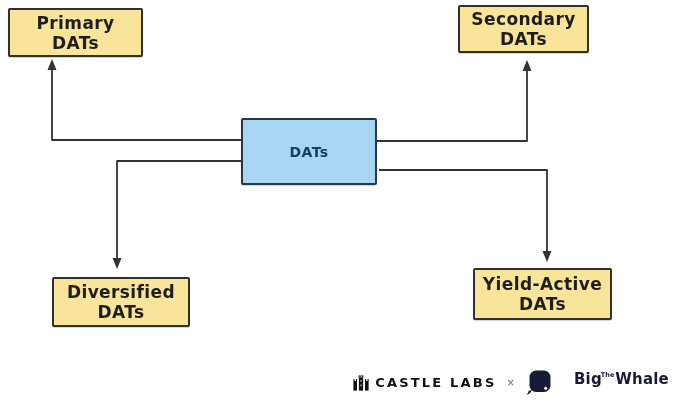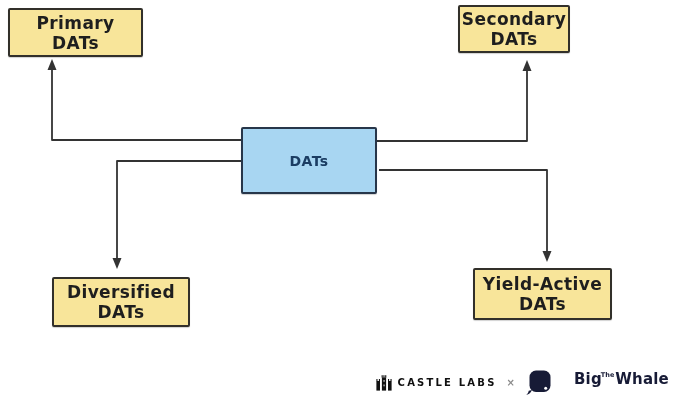--- a/index.html
+++ b/index.html
@@ -44,41 +44,41 @@
     box-shadow: 0 1px 1px rgba(0,0,0,0.18);
     text-align: center;
   }
   .node.center {
     background: var(--center-fill, #a8d6f2);
     border-color: var(--center-border, #27364a);
     color: var(--center-text, #1b3d63);
     font-size: 14px;
   }
   .node-primary     { left: 8px;   top: 8px;   width: 135px; height: 49px; }
-  .node-secondary   { left: 458px; top: 5px;   width: 112px; height: 48px; }
-  .node-center      { left: 241px; top: 118px; width: 136px; height: 67px; margin-top: 9px; }
+  .node-secondary   { left: 458px; top: 5px;   width: 131px; height: 48px; }
+  .node-center      { left: 241px; top: 118px; width: 136px; height: 67px; }
   .node-diversified { left: 52px;  top: 277px; width: 138px; height: 50px; }
   .node-yield       { left: 473px; top: 268px; width: 139px; height: 52px; align-items: center; }
 
   .footer {
     position: absolute;
     right: 10px;
     bottom: 12px;
     display: flex;
     align-items: center;
     gap: 10px;
   }
   .castle-brand {
     display: flex;
     align-items: center;
     gap: 5px;
   }
   .castle-brand .castle-svg { display: block; }
   .castle-label {
-    font-size: 10px;
+    font-size: 13px;
     font-weight: 700;
     letter-spacing: 2.2px;
     color: var(--footer-ink, #111111);
   }
   .brand-x {
     font-size: 10px;
     color: var(--footer-muted, #8a8a8a);
     font-weight: 600;
   }
   .whale-brand {

